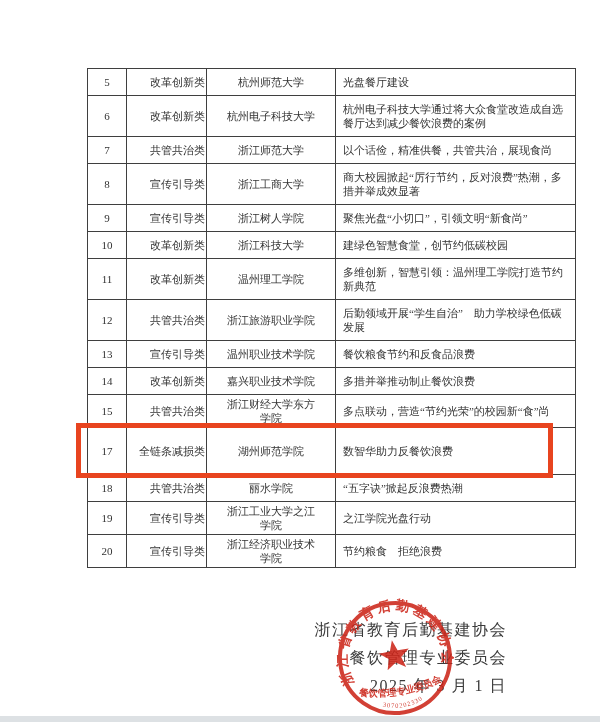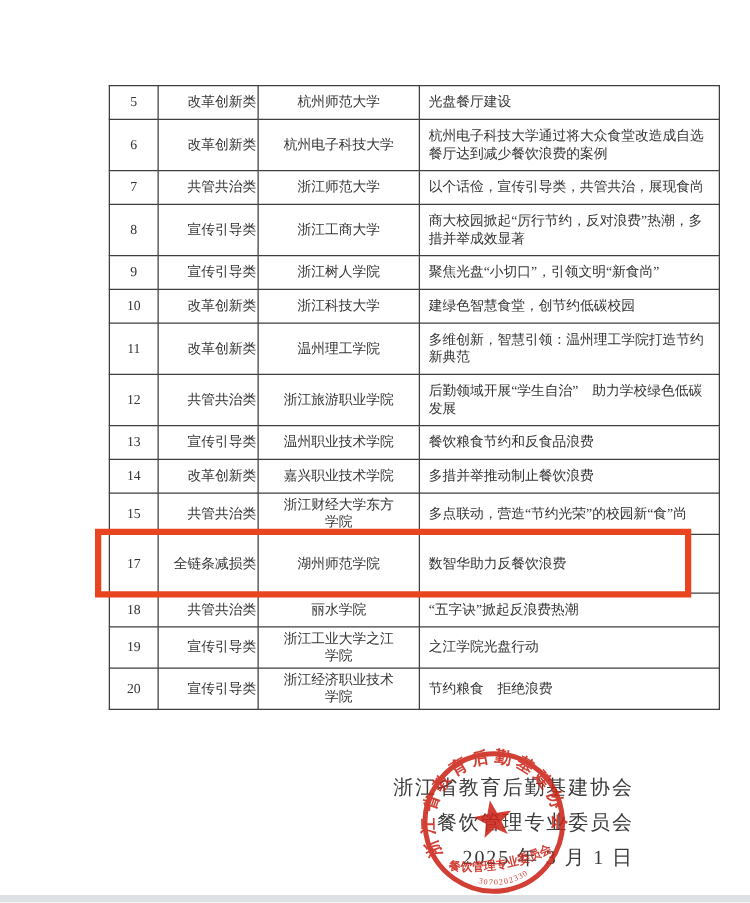--- a/index.html
+++ b/index.html
@@ -55,21 +55,21 @@
         <tr>
           <td class="c-no">6</td>
           <td class="c-cat">改革创新类</td>
           <td class="c-school">杭州电子科技大学</td>
           <td class="c-project">杭州电子科技大学通过将大众食堂改造成自选餐厅达到减少餐饮浪费的案例</td>
         </tr>
         <tr>
           <td class="c-no">7</td>
           <td class="c-cat">共管共治类</td>
           <td class="c-school">浙江师范大学</td>
-          <td class="c-project">以个话俭，宣传引导类，共管共治，展现食尚</td>
+          <td class="c-project">以个话俭，精准供餐，共管共治，展现食尚</td>
         </tr>
         <tr>
           <td class="c-no">8</td>
           <td class="c-cat">宣传引导类</td>
           <td class="c-school">浙江工商大学</td>
           <td class="c-project">商大校园掀起“厉行节约，反对浪费”热潮，多措并举成效显著</td>
         </tr>
         <tr>
           <td class="c-no">9</td>
           <td class="c-cat">宣传引导类</td>

